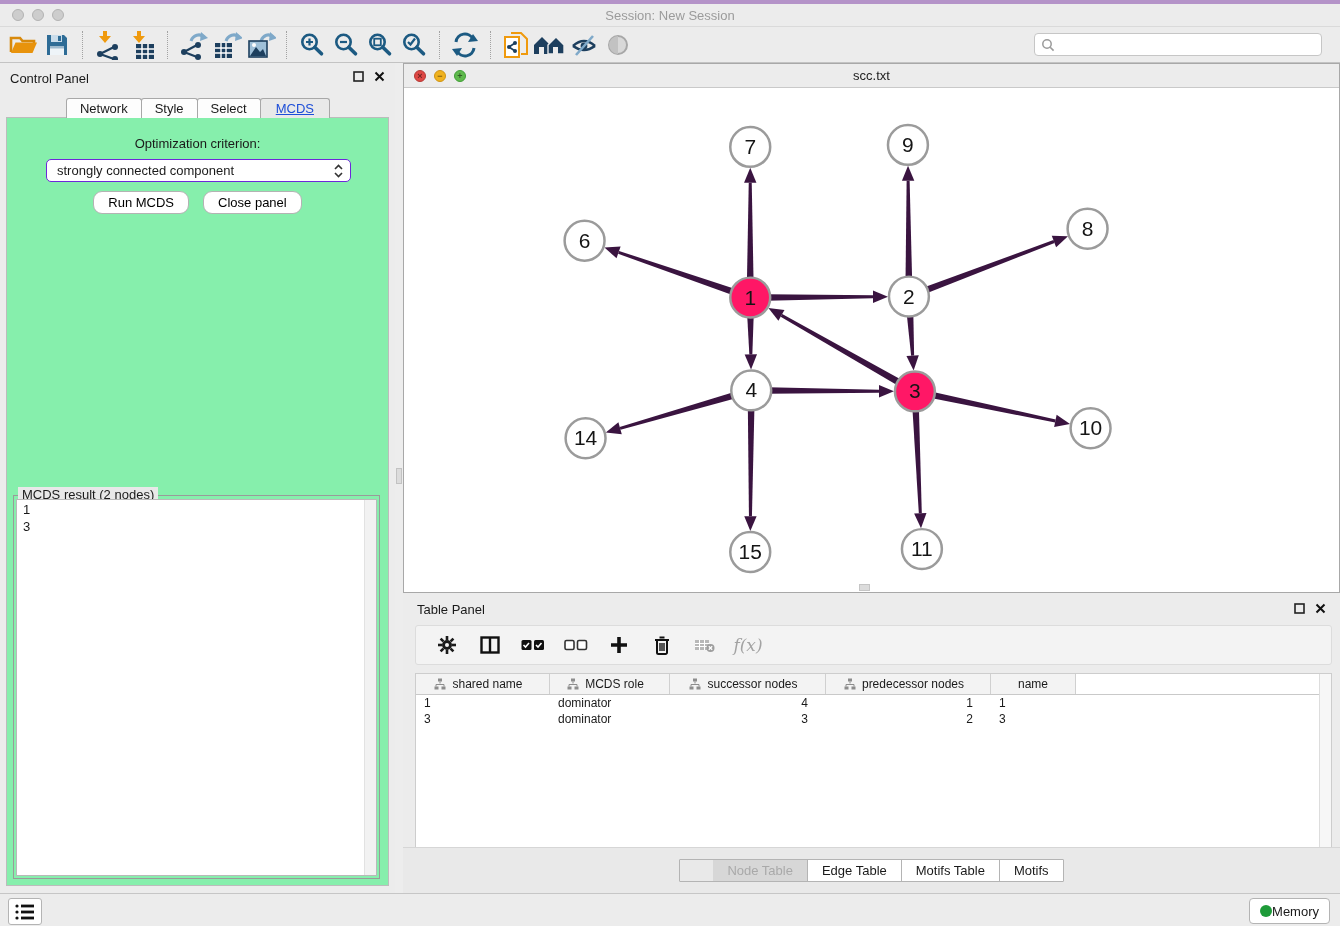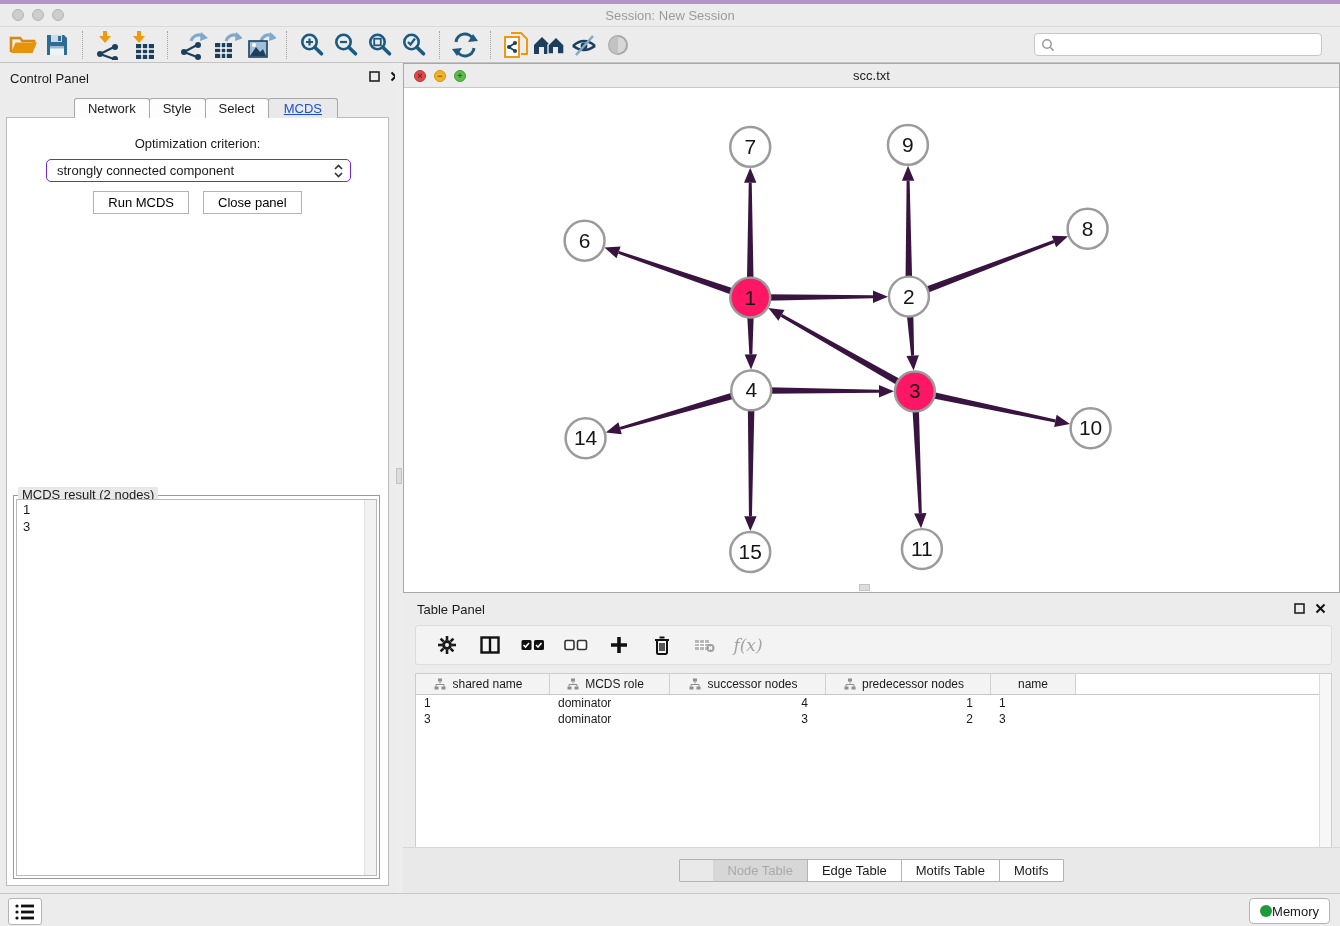--- a/index.html
+++ b/index.html
@@ -17,34 +17,34 @@
   #toolbar{left:0;top:26px;width:1340px;height:37px;background:#ececec;
     border-top:1px solid #dadada;border-bottom:1px solid #c3c3c3;box-sizing:border-box;
     display:flex;align-items:center;padding:0 6px;}
   .tbtn{height:32px;min-width:34px;display:flex;align-items:center;justify-content:center;cursor:default;}
   .sep{height:28px;border-left:1px dotted #a2a2a2;margin:0 8px;}
   #search-box{margin-left:auto;margin-right:12px;width:288px;height:23px;background:#fff;
     border:1px solid #c6c6c6;border-radius:4px;display:flex;align-items:center;padding:0 6px;box-sizing:border-box;}
   #search-box input{border:none;outline:none;flex:1;font-size:12px;font-family:"Liberation Sans",sans-serif;background:transparent;}
 
   
-  #control-panel{left:0;top:63px;width:395px;height:830px;background:#ececec;padding-left:16px;}
+  #control-panel{left:0;top:63px;width:395px;height:830px;background:#ececec;}
   #cp-header{position:absolute;left:10px;top:8px;font-size:13px;}
   .panel-btns{position:absolute;right:10px;top:8px;display:flex;gap:10px;align-items:center;}
   #cp-tabs{position:absolute;left:0;top:33px;width:100%;display:flex;justify-content:center;align-items:flex-end;height:22px;z-index:3;}
   .cp-tab{border:1px solid #a8a8a8;border-bottom:none;background:#fdfdfd;padding:2px 13px;
     font-size:13px;border-radius:3px 3px 0 0;margin-right:-1px;position:relative;z-index:1;cursor:default;}
   .cp-tab.active{background:#e9e9e9;color:#1d4ed8;z-index:2;padding:2px 15px;text-decoration:underline;}
-  #cp-content{position:absolute;left:6px;top:54px;width:383px;height:769px;background:#ffffff;
+  #cp-content{position:absolute;left:6px;top:54px;width:383px;height:769px;background:#86efac;
     border:1px solid #bcbcbc;box-sizing:border-box;}
   #opt-label{position:absolute;left:0;top:18px;width:100%;text-align:center;}
   #criterion-select{position:absolute;left:39px;top:41px;width:305px;height:23px;background:#fff;
     border:1px solid #6d28d9;border-radius:5px;display:flex;align-items:center;padding:0 6px 0 10px;box-sizing:border-box;cursor:default;}
   #criterion-select .val{flex:1;font-size:13px;}
-  .btn{background:#fff;border:1px solid #b3b3b3;border-radius:0;padding:3px 14px;font-size:13px;cursor:default;}
+  .btn{background:#fff;border:1px solid #b3b3b3;border-radius:9px;padding:3px 14px;font-size:13px;cursor:default;}
   #cp-buttons{position:absolute;left:0;top:73px;width:100%;display:flex;justify-content:center;gap:14px;}
   #result-group{position:absolute;left:6px;top:377px;width:365px;height:382px;border:1px solid #9a9a9a;}
   #result-title{position:absolute;top:-9px;left:4px;background:#e8e8e8;padding:0 4px;font-size:13px;}
   #result-area{position:absolute;left:2px;right:2px;top:3px;bottom:2px;background:#fff;border:1px solid #b9b9b9;}
   #result-scroll{position:absolute;right:0;top:0;bottom:0;width:11px;background:#f2f2f2;border-left:1px solid #e2e2e2;}
   #result-lines{padding:1px 6px;font-size:13px;line-height:17px;}
 
   
   #v-splitter{left:395px;top:63px;width:8px;height:830px;background:#ededed;}
   #v-grip{position:absolute;left:1px;top:405px;width:6px;height:16px;background:#dcdcdc;border:1px solid #c2c2c2;box-sizing:border-box;}

